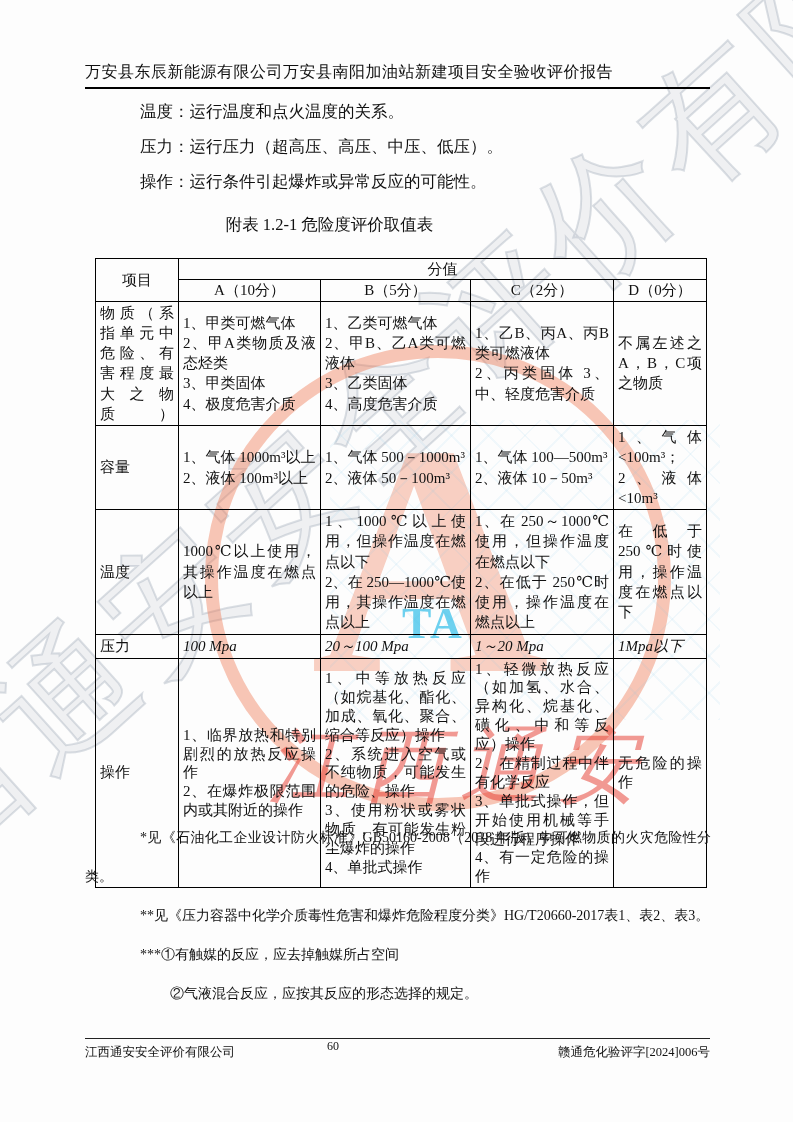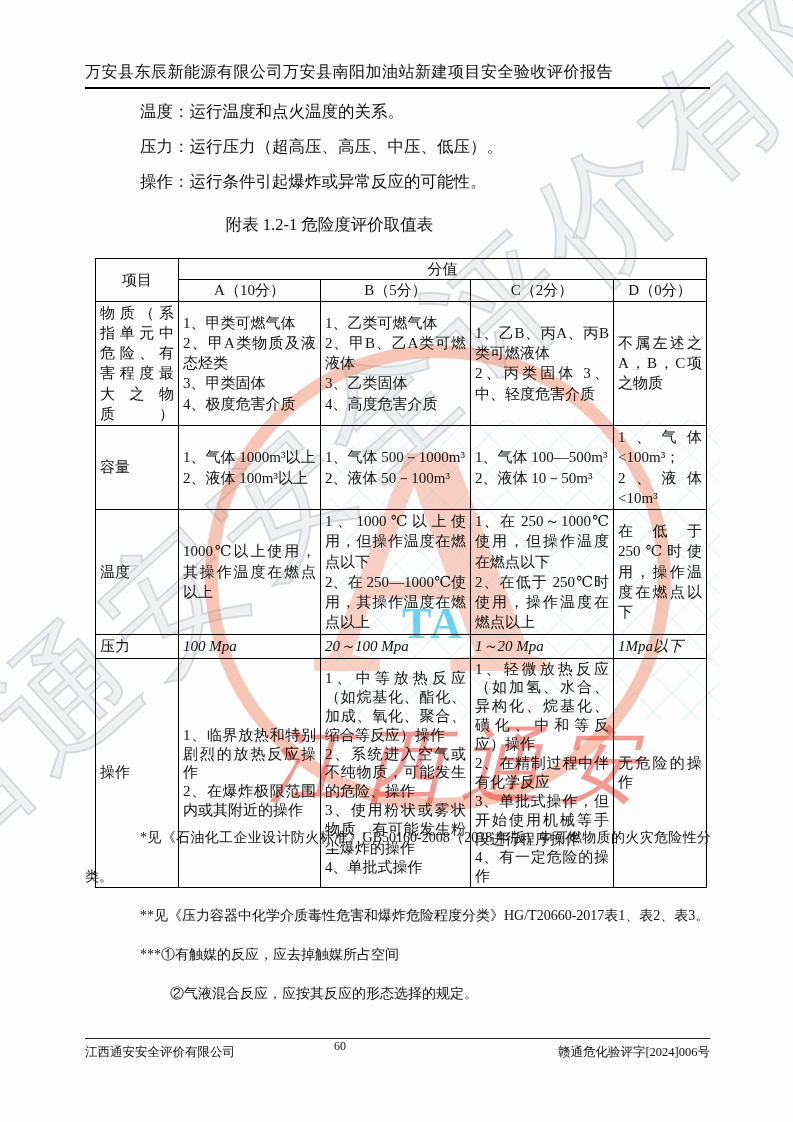--- a/index.html
+++ b/index.html
@@ -63,21 +63,21 @@
   .cell{white-space:pre-line;text-align:justify;}
   .item-cell{text-align:left;padding-left:8px;}
   .item-just{text-align:justify;text-align-last:justify;padding:0 6px;}
   .ctr{text-align:left;white-space:nowrap;font-style:italic;}
   tr.r-op td{line-height:1.26;}
   .notes{position:absolute;left:85px;top:818px;width:626px;font-size:14px;line-height:39px;}
   .note{margin:0;text-align:justify;}
   .ind1{text-indent:55px;} .ind2{text-indent:85px;}
   .pg-footer-rule{position:absolute;left:85px;top:1038px;width:625px;border-top:1.5px solid #222;}
   .footer-left{position:absolute;left:85px;top:1044px;font-size:12.5px;}
-  .footer-center{position:absolute;left:14px;top:1039px;width:652px;text-align:center;font-size:12px;}
+  .footer-center{position:absolute;left:7px;top:1039px;width:652px;text-align:center;font-size:12px;}
   .footer-right{position:absolute;right:83px;top:1044px;font-size:12.5px;}
 </style>
 </head>
 <body>
 
 <div class="page">
 
   <div class="wm wm-diag">江西通安安全评价有限公司</div>
   <div class="wm wm-circle"></div>
   <div class="wm wm-logo-a">A</div>

